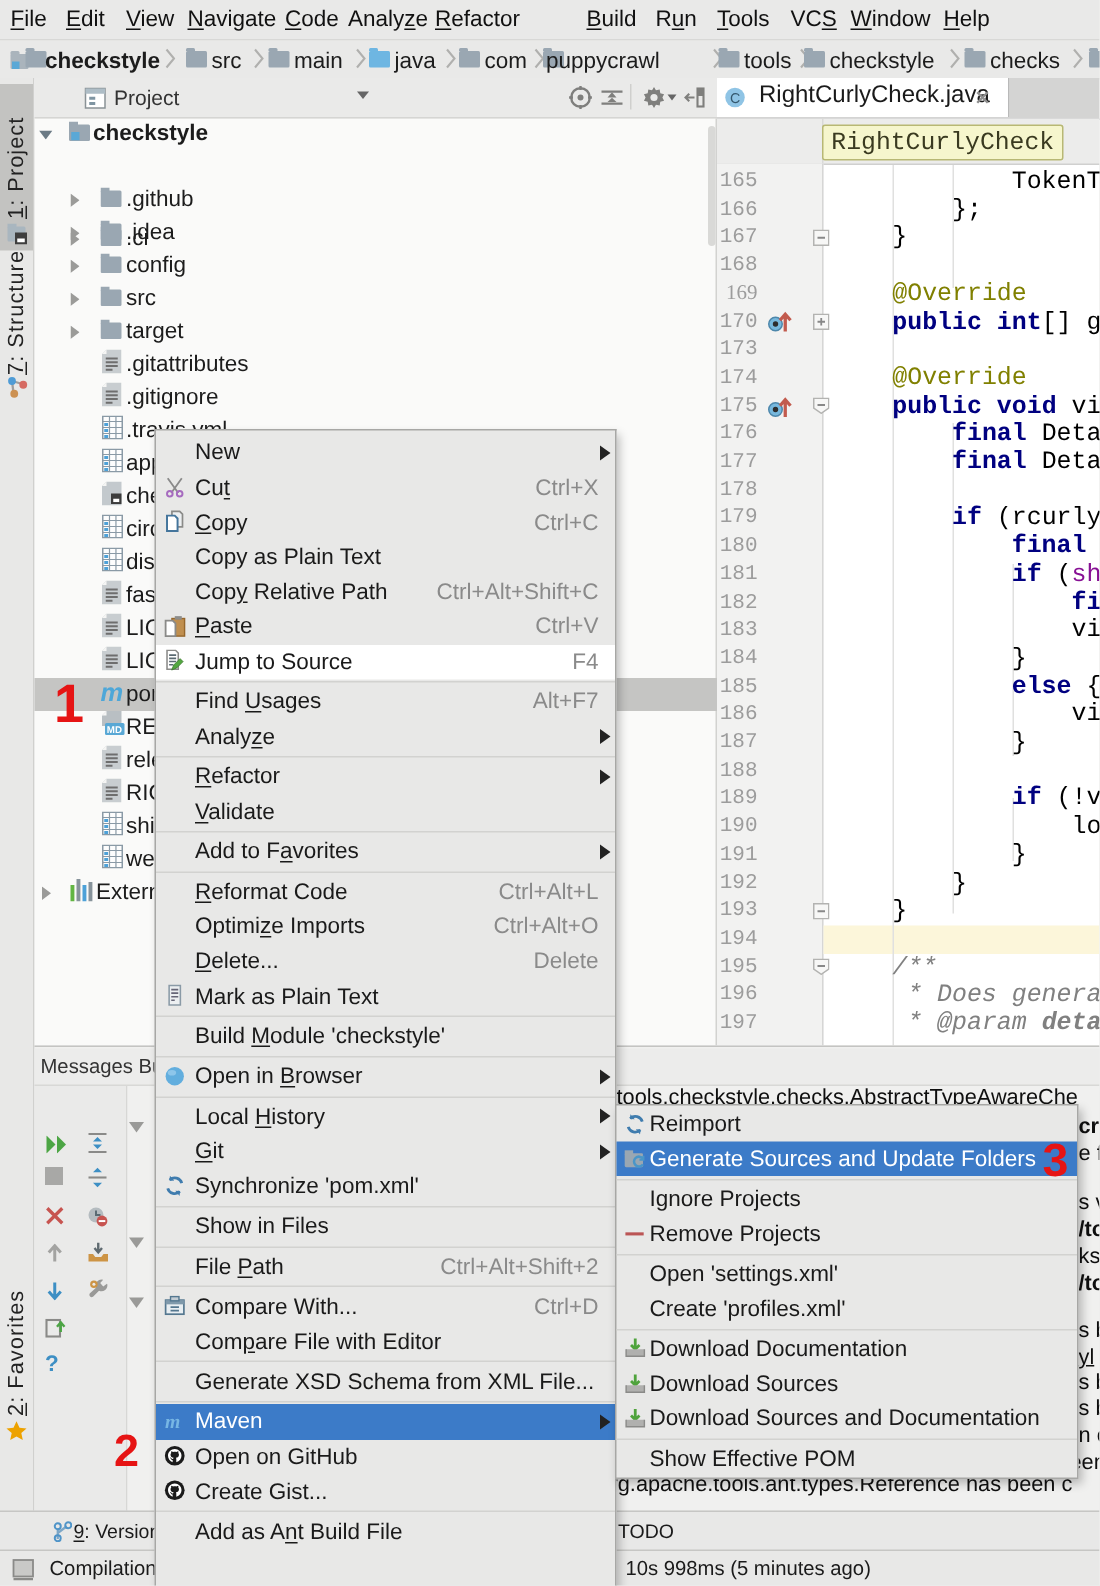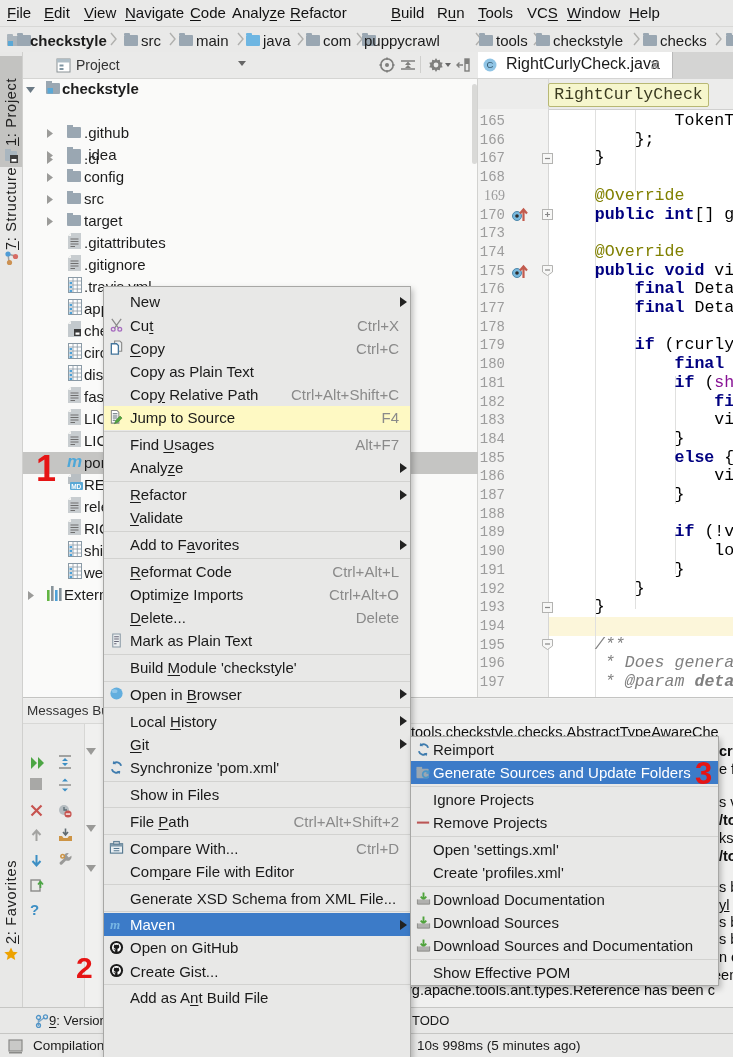--- a/index.html
+++ b/index.html
@@ -48,21 +48,21 @@
   #rowA{left:0;top:1007px;width:733px;height:25px;background:#e8e8e7;border-top:1px solid #c6c6c4;font-size:13px;color:#1a1a1a;}
   #rowB{left:0;top:1033px;width:733px;height:24px;background:#e8e8e7;border-top:1px solid #c6c6c4;font-size:13.5px;color:#1a1a1a;}
   
   #cmenu{left:103px;top:286px;width:308px;height:774px;background:#e8e8e7;border:1px solid #a7a7a5;border-bottom:none;box-shadow:2px 3px 6px rgba(0,0,0,0.25);padding-top:3.4px;box-sizing:border-box;}
   .mi{position:relative;height:23.2px;display:flex;align-items:center;font-size:15px;color:#1a1a1a;}
   .mi .ico{position:absolute;left:5px;top:3.5px;width:15px;height:15px;}
   .mi .lbl{margin-left:26px;white-space:nowrap;}
   .mi .sc{position:absolute;right:11px;color:#8a8a8a;}
   .mi .arr{position:absolute;right:3px;top:6.5px;width:0;height:0;border-left:7px solid #222;border-top:5px solid transparent;border-bottom:5px solid transparent;}
   .msep{height:1px;background:#d2d2d0;margin:1.3px 0;}
-  .hov{background:#fef9c3;}
+  .hov{background:#ffffff;}
   .sel{background:#3c7bc8;color:#fff !important;}
   
   #smenu{left:410px;top:736px;width:309px;height:250px;background:#e8e8e7;border:1px solid #a7a7a5;box-shadow:2px 3px 6px rgba(0,0,0,0.25);padding-top:1px;box-sizing:border-box;}
   #smenu .mi .lbl{margin-left:22px;}
   .rednum{position:absolute;color:#e61414;font-weight:bold;font-family:"Liberation Sans",sans-serif;}
 </style>
 </head>
 <body>
 <div id="page">
 
@@ -647,20 +647,29 @@
         <span class="lbl"><span class="u">C</span>opy</span>
         <span class="sc">Ctrl+C</span>
       </div>
     <div class="mi ">
         <span class="lbl">Copy as Plain Text</span>
       </div>
     <div class="mi ">
         <span class="lbl">Cop<span class="u">y</span> Relative Path</span>
         <span class="sc">Ctrl+Alt+Shift+C</span>
       </div>
+    <div class="mi ">
+        <svg class="ico" viewBox="0 0 16 16">
+          <rect x="6" y="2.5" width="9" height="12.5" fill="#c08f4f" stroke="#96672c" stroke-width="1"></rect>
+          <rect x="8" y="0.8" width="5" height="2.5" fill="#8d8d8b"></rect>
+          <path d="M1.5 4 H6.5 L8.5 6 V15 H1.5 Z" fill="#fff" stroke="#8a8a88" stroke-width="1.3"></path>
+        </svg>
+        <span class="lbl"><span class="u">P</span>aste</span>
+        <span class="sc">Ctrl+V</span>
+      </div>
     <div class="mi hov">
         <svg class="ico" viewBox="0 0 16 16">
           <path d="M2.5 0.5 H8.5 L10.5 2.5 V14 H2.5 Z" fill="#fff" stroke="#8a8a88" stroke-width="1.1"></path>
           <path d="M4 4 H9 M4 6.3 H9 M4 8.6 H9 M4 10.9 H7" stroke="#5b6a72" stroke-width="1.1"></path>
           <path d="M13.8 6.5 L9.3 11 L7.8 14.6 L11.4 13.1 L15.9 8.6 Z" fill="#52a73f" stroke="#3c7a2e" stroke-width="0.6" transform="translate(-2 0)"></path>
         </svg>
         <span class="lbl">Jump to Source</span>
         <span class="sc">F4</span>
       </div>
     <div class="msep"></div>

